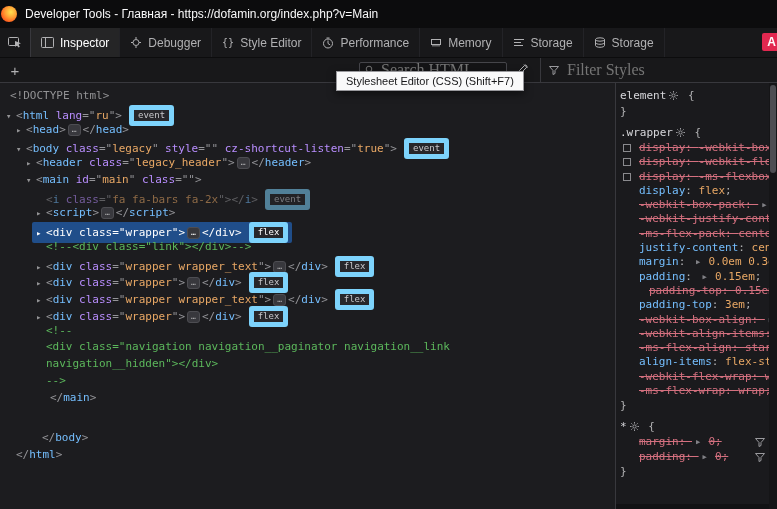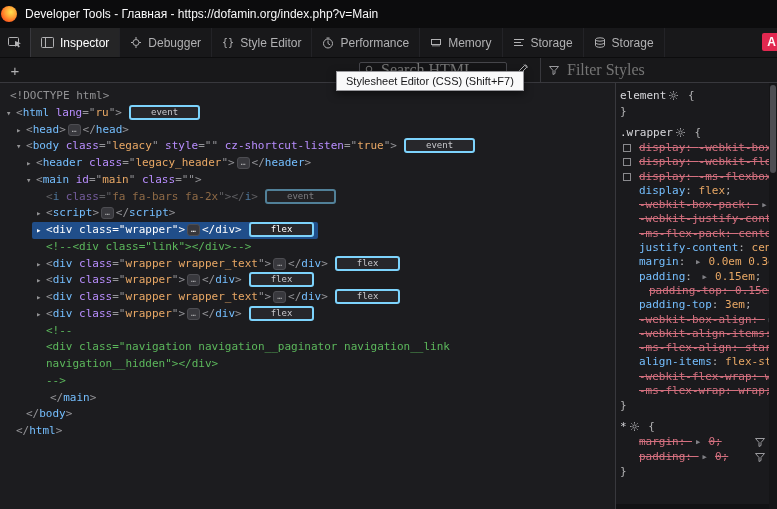--- a/index.html
+++ b/index.html
@@ -44,22 +44,22 @@
   .mline{height:16.75px;line-height:16.75px;white-space:pre;cursor:default;}
   .minner{display:inline-block;border-radius:2px;}
   .minner.sel{background:#204e8a;padding:0 4px;margin-left:-4px;}
   .minner.sel span{color:#fff !important;}
   .minner.dim{opacity:.55;}
   .twisty{display:inline-block;width:10px;color:#939395;font-size:9px;}
   .tk-p{color:#949498;} .tk-t{color:#75bfff;} .tk-a{color:#b98eff;}
   .tk-v{color:#e9a865;} .tk-c{color:#5cb85c;} .tk-d{color:#939395;}
   .pill{display:inline-block;background:#38383d;border:1px solid #4d4d52;border-radius:3px;color:#b1b1b3;
     font-size:8px;line-height:8px;padding:1px 3px;margin:0 2px;vertical-align:1px;}
-  .badge{display:inline-block;margin-left:7px;border:2px solid #7dd3fc;background:#27272b;border-radius:3px;
-    color:#c8c8cc;font-size:9px;line-height:11px;padding:0 20px;vertical-align:1px;}
+  .badge{display:inline-block;margin-left:7px;border:5px solid #7dd3fc;background:#27272b;border-radius:3px;
+    color:#c8c8cc;font-size:9px;line-height:11px;padding:0 4px;vertical-align:1px;}
 
   
   .rules-panel{flex:1;background:#1a1a1d;position:relative;overflow:hidden;
     font-family:"DejaVu Sans Mono",monospace;font-size:11px;padding:5px 0 0 4px;box-sizing:border-box;}
   .rule{margin-bottom:6px;}
   .rline{line-height:15px;white-space:pre;}
   .rsel{color:#d7d7db;}
   .gear{display:inline-block;margin:0 3px;vertical-align:-1px;}
   .brace{color:#b1b1b3;}
   .rdecl{position:relative;line-height:14.3px;padding-left:19px;white-space:pre;overflow:hidden;}
@@ -200,21 +200,21 @@
         <div class="mline" style="padding-left: 36px;"><span class="minner"><span class="twisty"></span><span class="tk-c">&lt;!--&lt;div class="link"&gt;&lt;/div&gt;--&gt;</span></span></div>
         <div class="mline" style="padding-left: 36px;"><span class="minner"><span class="twisty">▸</span><span class="tk-p">&lt;</span><span class="tk-t">div</span><span class="tk-a"> class</span><span class="tk-p">="</span><span class="tk-v">wrapper wrapper_text</span><span class="tk-p">"&gt;</span><span class="pill">…</span><span class="tk-p">&lt;/</span><span class="tk-t">div</span><span class="tk-p">&gt;</span><span class="badge">flex</span></span></div>
         <div class="mline" style="padding-left: 36px;"><span class="minner"><span class="twisty">▸</span><span class="tk-p">&lt;</span><span class="tk-t">div</span><span class="tk-a"> class</span><span class="tk-p">="</span><span class="tk-v">wrapper</span><span class="tk-p">"&gt;</span><span class="pill">…</span><span class="tk-p">&lt;/</span><span class="tk-t">div</span><span class="tk-p">&gt;</span><span class="badge">flex</span></span></div>
         <div class="mline" style="padding-left: 36px;"><span class="minner"><span class="twisty">▸</span><span class="tk-p">&lt;</span><span class="tk-t">div</span><span class="tk-a"> class</span><span class="tk-p">="</span><span class="tk-v">wrapper wrapper_text</span><span class="tk-p">"&gt;</span><span class="pill">…</span><span class="tk-p">&lt;/</span><span class="tk-t">div</span><span class="tk-p">&gt;</span><span class="badge">flex</span></span></div>
         <div class="mline" style="padding-left: 36px;"><span class="minner"><span class="twisty">▸</span><span class="tk-p">&lt;</span><span class="tk-t">div</span><span class="tk-a"> class</span><span class="tk-p">="</span><span class="tk-v">wrapper</span><span class="tk-p">"&gt;</span><span class="pill">…</span><span class="tk-p">&lt;/</span><span class="tk-t">div</span><span class="tk-p">&gt;</span><span class="badge">flex</span></span></div>
         <div class="mline" style="padding-left: 36px;"><span class="minner"><span class="twisty"></span><span class="tk-c">&lt;!--</span></span></div>
         <div class="mline" style="padding-left: 36px;"><span class="minner"><span class="twisty"></span><span class="tk-c">&lt;div class="navigation navigation__paginator navigation__link</span></span></div>
         <div class="mline" style="padding-left: 36px;"><span class="minner"><span class="twisty"></span><span class="tk-c">navigation__hidden"&gt;&lt;/div&gt;</span></span></div>
         <div class="mline" style="padding-left: 36px;"><span class="minner"><span class="twisty"></span><span class="tk-c">--&gt;</span></span></div>
         <div class="mline" style="padding-left: 40px;"><span class="minner"><span class="twisty"></span><span class="tk-p">&lt;/</span><span class="tk-t">main</span><span class="tk-p">&gt;</span></span></div>
-        <div class="mline" style="padding-left: 16px;"><span class="minner"><span class="twisty"></span><span class="tk-p">&lt;/</span><span class="tk-t">body</span><span class="tk-p">&gt;</span></span></div>
+        <div class="mline" style="padding-left: 32px; margin-top: 24px;"><span class="minner"><span class="twisty"></span><span class="tk-p">&lt;/</span><span class="tk-t">body</span><span class="tk-p">&gt;</span></span></div>
         <div class="mline" style="padding-left: 6px;"><span class="minner"><span class="twisty"></span><span class="tk-p">&lt;/</span><span class="tk-t">html</span><span class="tk-p">&gt;</span></span></div>
       </div>
     <div class="rules-panel">
       <div>
           <div class="rule">
             <div class="rline"><span class="rsel">element</span><span class="gear"><svg width="9" height="9" viewBox="0 0 9 9">
                   <circle cx="4.5" cy="4.5" r="1.6" fill="none" stroke="#9a9a9e"></circle>
                   <path d="M4.5 0v1.6M4.5 7.4V9M0 4.5h1.6M7.4 4.5H9M1.3 1.3l1.1 1.1M6.6 6.6l1.1 1.1M7.7 1.3L6.6 2.4M2.4 6.6L1.3 7.7" stroke="#9a9a9e"></path>
                 </svg></span><span class="brace"> {</span></div>
             <div class="rline"><span class="brace">}</span></div>

